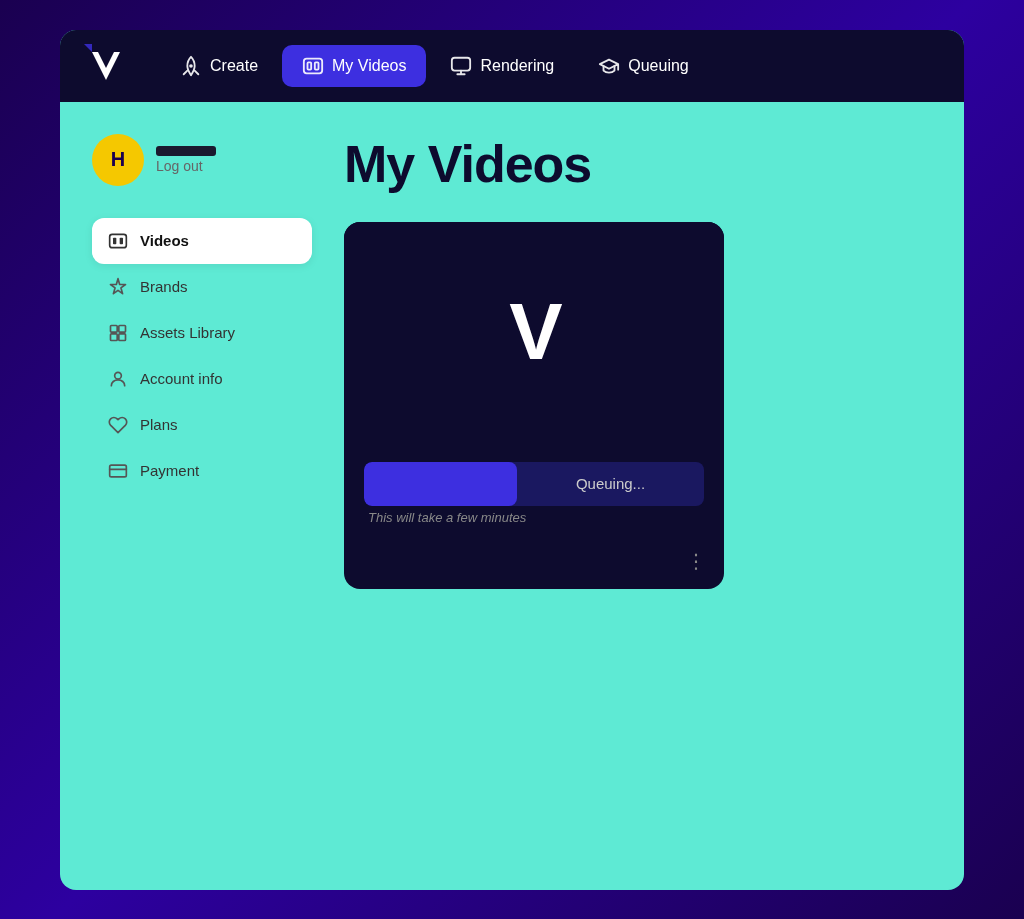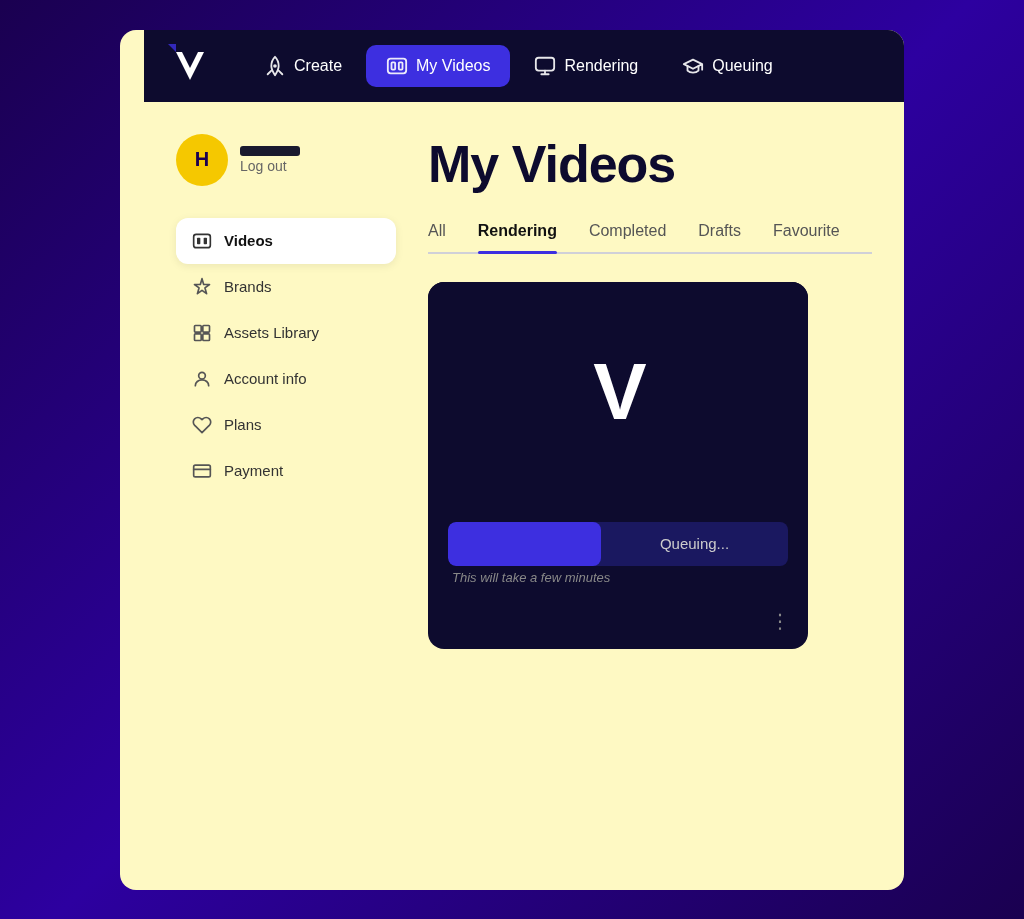--- a/index.html
+++ b/index.html
@@ -7,28 +7,27 @@
     body {
       background: linear-gradient(135deg, #1a0050 0%, #2d00a0 50%, #1a0050 100%);
       min-height: 100vh;
       display: flex;
       align-items: center;
       justify-content: center;
       font-family: -apple-system, BlinkMacSystemFont, 'Segoe UI', sans-serif;
     }
 
     .app-window {
-      width: 784px;
+      width: 904px;
       min-height: 860px;
-      background: #fef9c3;
+      background: #5eead4;
       border-radius: 16px;
       overflow: hidden;
       display: flex;
       flex-direction: column;
-      padding-left: 24px;
     }
 
     
     .nav {
       background: #0d0b2e;
       display: flex;
       align-items: center;
       padding: 0 24px;
       height: 72px;
       gap: 8px;
@@ -436,37 +435,20 @@
           <span>Payment</span>
         </div>
 
       </div>
     </div>
 
     <div class="page-content">
 
       <h1 class="page-title">My Videos</h1>
 
-      <div class="tabs">
-        <div class="tab">
-          <span>All</span>
-        </div>
-        <div class="tab active">
-          <span>Rendering</span>
-        </div>
-        <div class="tab">
-          <span>Completed</span>
-        </div>
-        <div class="tab">
-          <span>Drafts</span>
-        </div>
-        <div class="tab">
-          <span>Favourite</span>
-        </div>
-      </div>
 
       <div class="video-card">
         <div class="video-thumbnail">
           <div class="video-v-logo">V</div>
         </div>
 
         <div class="video-progress-section">
           <div class="progress-bar-container">
             <div class="progress-bar-fill"></div>
             <span class="progress-label">Queuing...</span>

